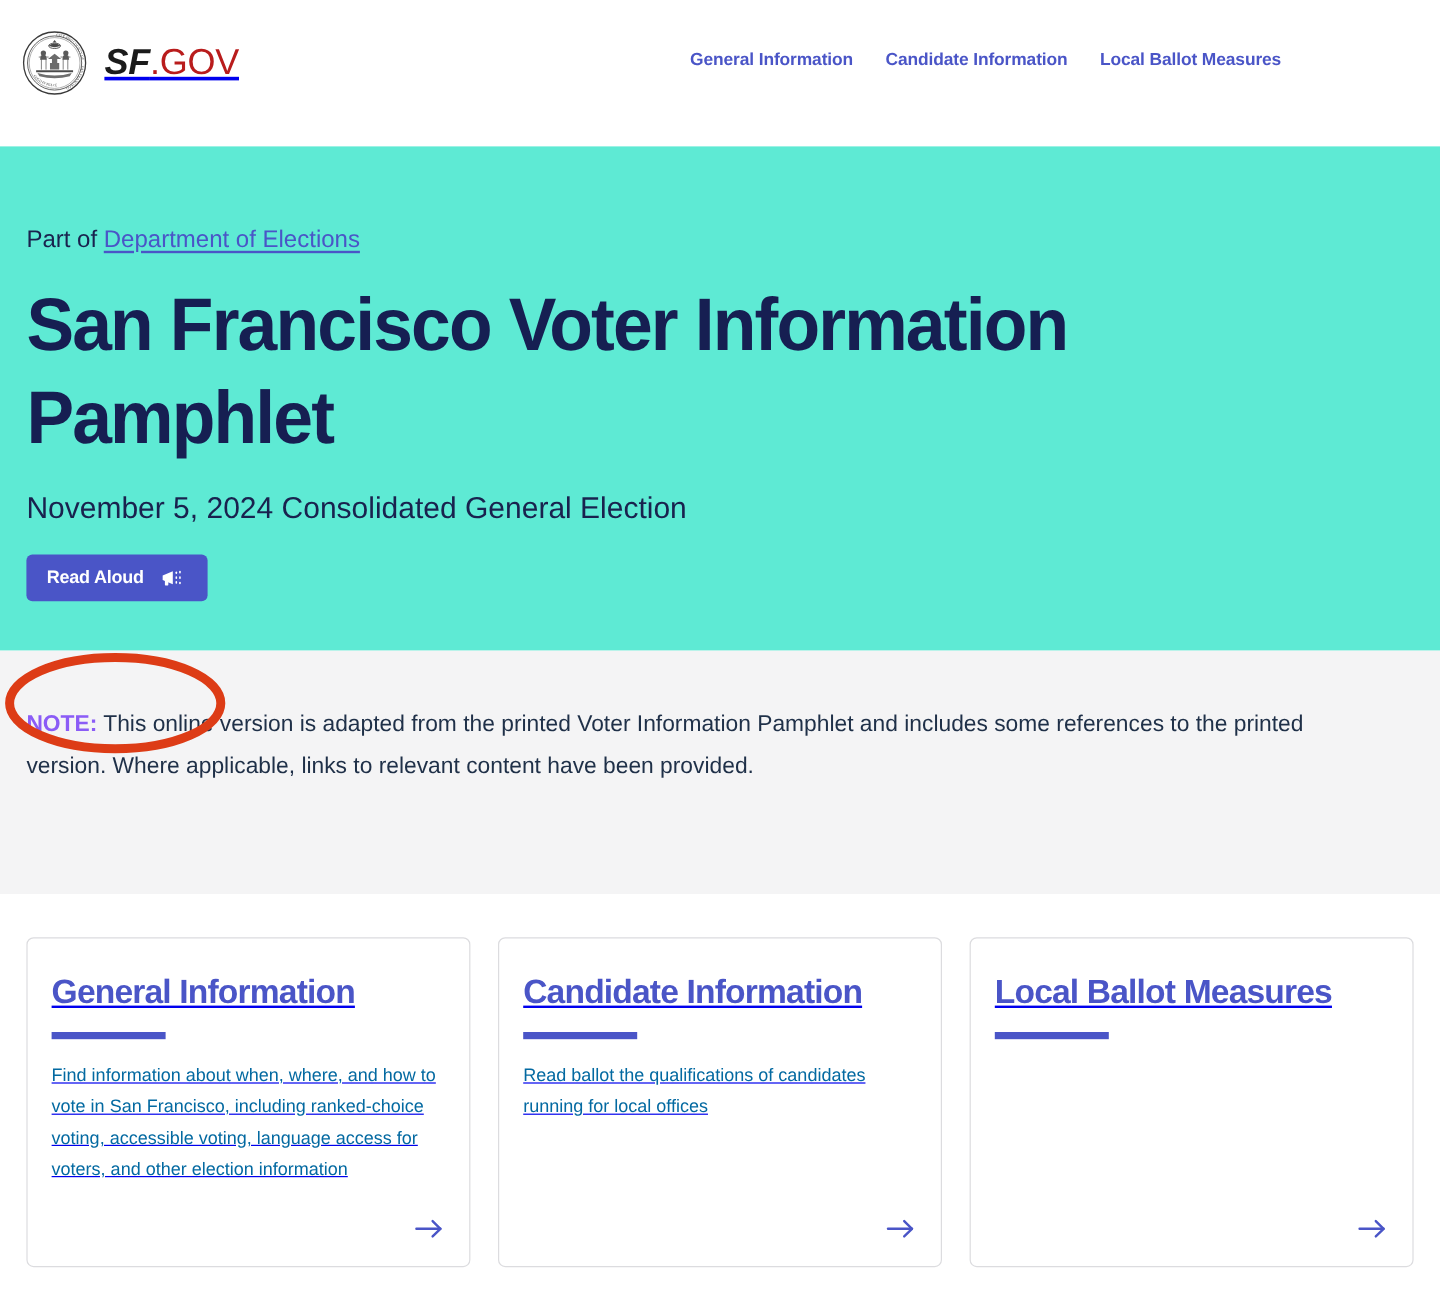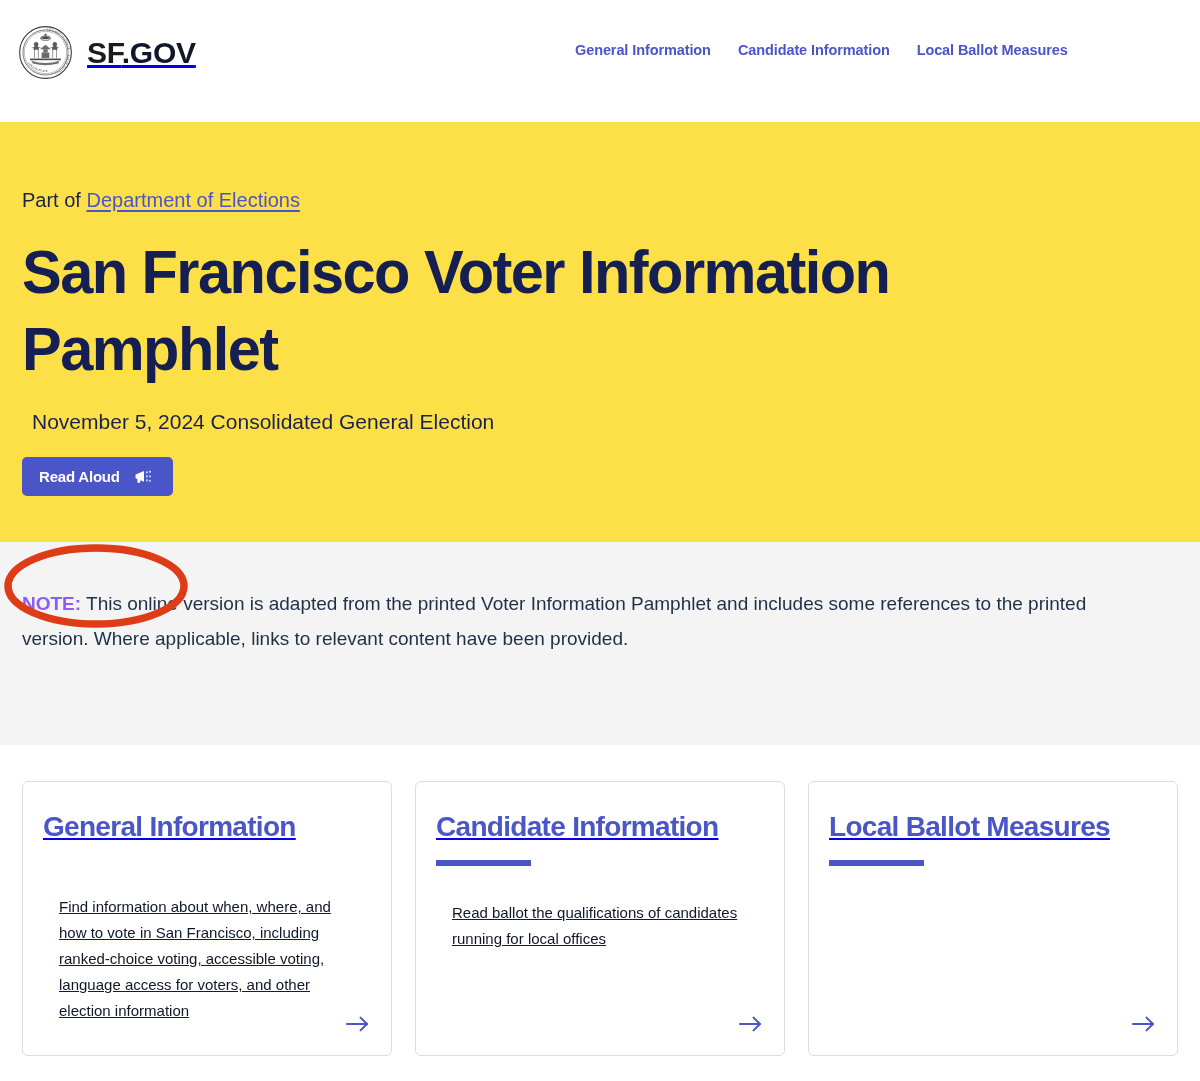--- a/index.html
+++ b/index.html
@@ -42,24 +42,25 @@
   }
   .wordmark {
     font-size: 30px;
     letter-spacing: -0.2px;
     line-height: 1;
     white-space: nowrap;
   }
   .wordmark .sf {
     font-weight: 700;
     color: #1b1b1b;
+    font-style: italic;
   }
   .wordmark .gov {
-    font-weight: 700;
-    color: #0f172a;
+    font-weight: 400;
+    color: #b91c1c;
   }
 
   .main-nav {
     position: absolute;
     left: 575px;
     top: 42px;
     display: flex;
     gap: 27px;
     align-items: baseline;
   }
@@ -67,21 +68,21 @@
     color: #4a55c7;
     font-weight: 700;
     font-size: 14.5px;
     text-decoration: none;
     letter-spacing: -0.1px;
     white-space: nowrap;
   }
 
   
   .hero {
-    background: #fde047;
+    background: #5eead4;
     height: 420px;
     box-sizing: border-box;
     padding: 0 22px;
     position: relative;
   }
   .hero-inner {
     padding-top: 66px;
   }
   .partof {
     font-size: 20px;
@@ -99,22 +100,22 @@
     font-size: 62px;
     line-height: 1.24;
     font-weight: 700;
     color: #161f52;
     letter-spacing: -1.6px;
     max-width: 1010px;
     transform: scaleX(0.96);
     transform-origin: left center;
   }
   .hero-sub {
-    margin: 20px 0 0 10px;
-    font-size: 21px;
+    margin: 20px 0 0 0;
+    font-size: 25px;
     color: #19224e;
     line-height: 1.3;
   }
   .read-aloud {
     margin-top: 22px;
     display: inline-flex;
     align-items: center;
     gap: 13px;
     background: #4a55c7;
     color: #ffffff;
@@ -194,24 +195,24 @@
     color: #4a55c7;
     letter-spacing: -0.7px;
   }
   .card .rule {
     width: 95px;
     height: 6px;
     background: #4a55c7;
     margin: 15px 0 18px 0;
   }
   .card p {
-    margin: 16px;
+    margin: 0;
     font-size: 15px;
     line-height: 1.73;
-    color: #0f172a;
+    color: #0369a1;
   }
   .card .arrow {
     position: absolute;
     right: 20px;
     bottom: 22px;
     line-height: 0;
   }
 </style>
 </head>
 <body>

